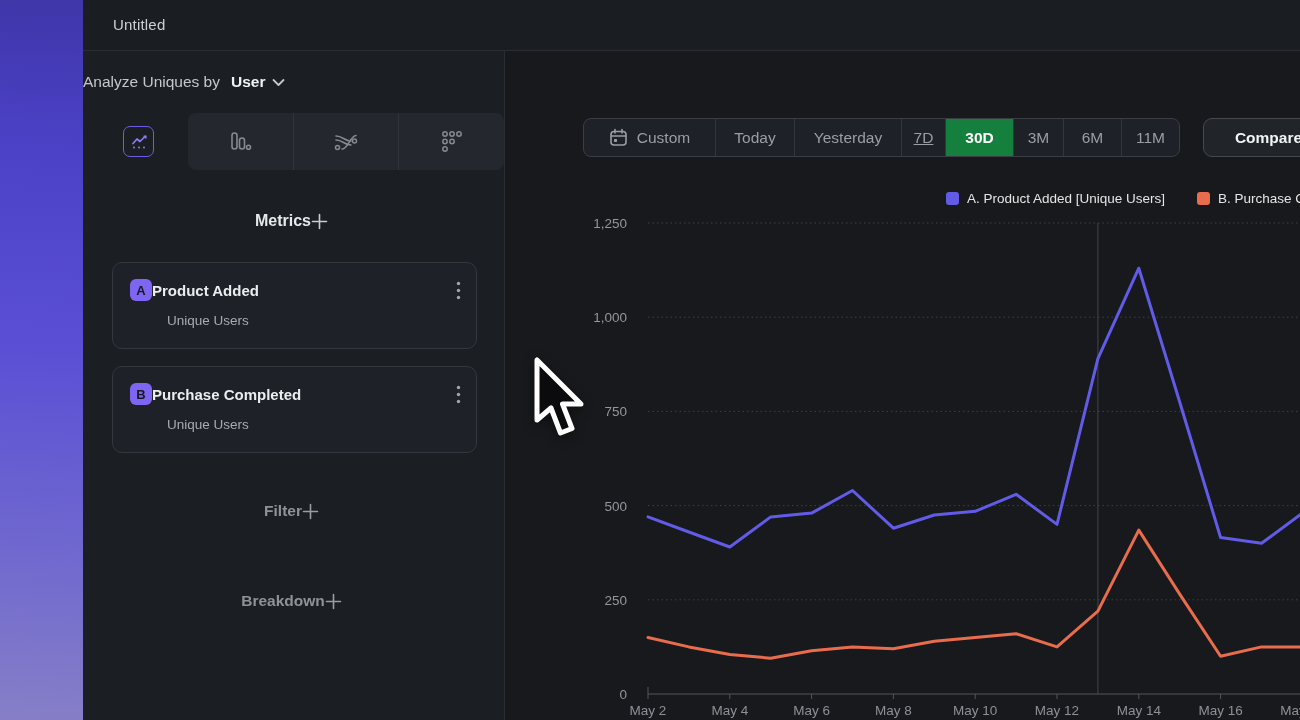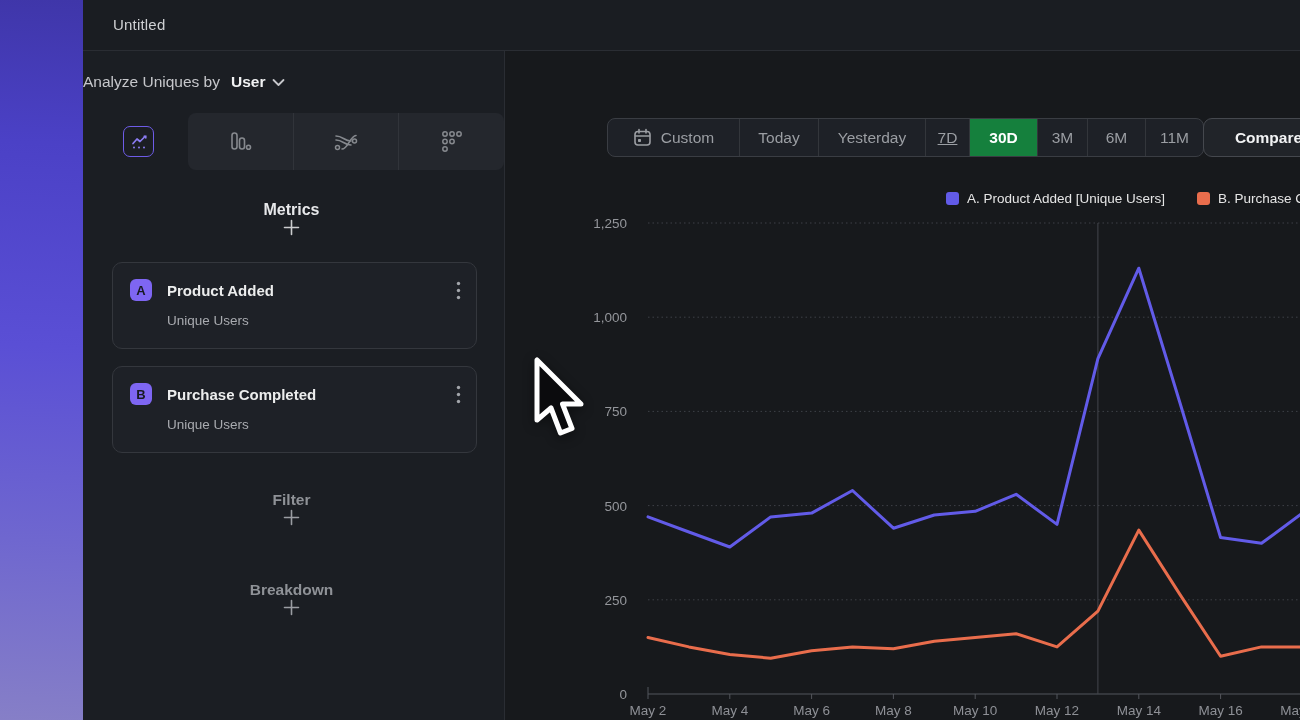--- a/index.html
+++ b/index.html
@@ -30,43 +30,43 @@
   .tabs-row { position:absolute; left:0; top:62px; right:0; height:57px; }
   .tab-active { position:absolute; left:40px; top:13px; width:31px; height:31px;
                 border:1.5px solid #6e5ce8; border-radius:7px;
                 display:flex; align-items:center; justify-content:center; }
   .tabs-panel { position:absolute; left:105px; top:0; right:0; height:57px;
                 background:#24272d; border-radius:8px; display:flex; }
   .tabs-panel .tab { flex:1; display:flex; align-items:center; justify-content:center; }
   .tabs-panel .tab + .tab { border-left:1px solid #31343a; }
 
   .section-row { position:absolute; left:0; right:0; height:40px;
-                 display:flex; align-items:center; justify-content:flex-start;
-                 padding:0 44px 0 40px;flex-direction:column; }
+                 display:flex; align-items:center; justify-content:center;
+                 padding:0 44px 0 40px; }
   .section-row.metrics { top:150px; }
   .section-row.metrics .sec-title { color:#e7e8ea; font-size:16px; font-weight:700; }
   .section-row.filter { top:440px; }
   .section-row.breakdown { top:530px; }
   .sec-title.dim { color:#8f9297; font-size:15.5px; font-weight:600; }
 
   .metric-card { position:absolute; left:29px; width:365px; height:87px;
                  border:1px solid #34373d; border-radius:10px; background:#1e2127; }
   .metric-card.card-a { top:211px; } .metric-card.card-b { top:315px; }
   .metric-card .row1 { display:flex; align-items:center; padding:16px 15px 0 17px; }
   .badge { width:22px; height:22px; border-radius:6px; background:#7e66f2;
            color:#171a21; font-size:13px; font-weight:700;
            display:flex; align-items:center; justify-content:center; flex:0 0 auto; }
-  .metric-title { color:#eceded; font-size:15px; font-weight:600; margin-left:15px; flex:1; }
+  .metric-title { color:#eceded; font-size:15px; font-weight:600; flex:1; }
   .metric-sub { color:#a9abb0; font-size:13.5px; padding:12px 0 0 54px; }
 
   
   .main { position:absolute; left:422px; top:51px; right:0; bottom:0; background:#17191c; }
 
   .timebar { position:absolute; left:78px; top:67px; height:39px; display:flex;
-             border:1px solid #3a3d43; border-radius:8px; overflow:hidden; background:#1e2127;margin-left:24px; }
+             border:1px solid #3a3d43; border-radius:8px; overflow:hidden; background:#1e2127; }
   .range-btn { height:100%; display:flex; align-items:center; justify-content:center;
                color:#9b9ea3; font-size:15.5px; gap:9px; }
   .range-btn + .range-btn { border-left:1px solid #33363b; }
   .range-btn.selected { background:#15803d; color:#ffffff; font-weight:700; }
 
   .compare-btn { position:absolute; left:698px; top:67px; width:131px; height:39px;
                  border:1px solid #45484e; border-radius:9px; background:#212429;
                  color:#f2f3f4; font-size:15.5px; font-weight:700;
                  display:flex; align-items:center; justify-content:center; }
 

